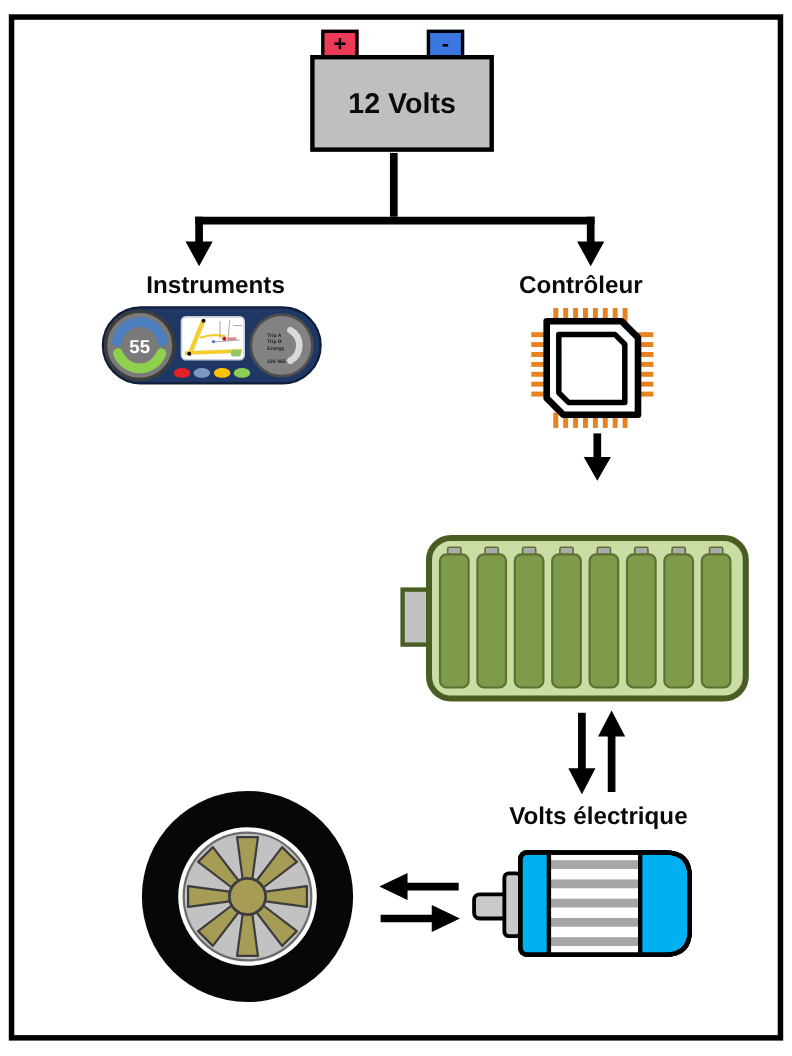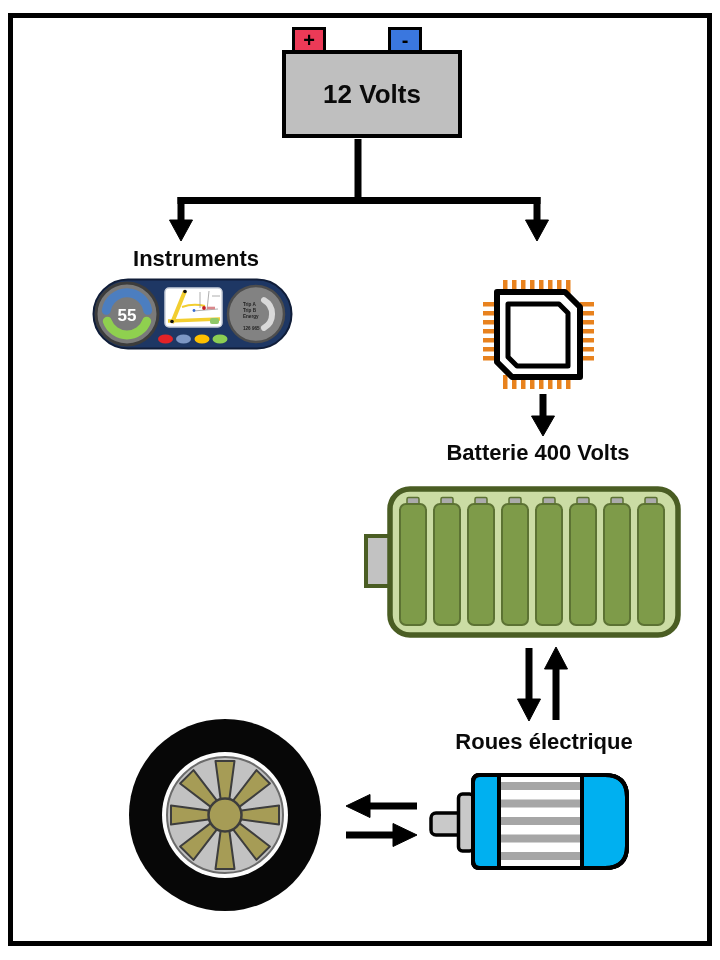--- a/index.html
+++ b/index.html
@@ -5,21 +5,21 @@
   html,body{margin:0;padding:0;background:#fff;}
   .canvas{position:relative;width:720px;height:960px;background:#ffffff;overflow:hidden;
           font-family:"Liberation Sans",sans-serif;}
   .frame{position:absolute;left:8px;top:13px;width:694px;height:923px;border:5px solid #000;}
   .lbl{position:absolute;font-weight:bold;color:#0a0a0a;text-align:center;font-size:22px;line-height:1.1;}
   
   .b12-term{position:absolute;top:27px;width:34px;height:27px;border:3px solid #000;
             display:flex;align-items:center;justify-content:center;font-weight:bold;font-size:20px;color:#000;box-sizing:border-box;}
   .b12-plus{left:292px;background:#EC3A57;}
   .b12-minus{left:388px;background:#3A77DF;}
-  .b12-body{position:absolute;left:282px;top:50px;width:180px;height:88px;background:#BFBFBF;
+  .b12-body{position:absolute;left:282px;top:50px;width:167px;height:88px;background:#BFBFBF;
             border:4px solid #000;box-sizing:border-box;display:flex;align-items:center;justify-content:center;}
   .b12-body .txt{font-weight:bold;font-size:26px;color:#0a0a0a;}
   svg{position:absolute;}
   .conn{left:0;top:0;}
 </style>
 </head>
 <body>
 
 <div class="canvas">
   <div class="frame"></div>
@@ -63,22 +63,22 @@
         <polygon points="370,794.5 370,817.5 346,806" stroke-width="1"></polygon>
       </g>
       <g>
         <path d="M346 835 H395" fill="none"></path>
         <polygon points="393,823.5 393,846.5 417,835" stroke-width="1"></polygon>
       </g>
     </g>
   </svg>
 
   <div class="lbl" style="left:86px;top:247px;width:220px;">Instruments</div>
-  <div class="lbl" style="left:378px;top:441px;width:320px;">Batterie 400 Volts</div>
-  <div class="lbl" style="left:404px;top:730px;width:280px;">Roues électrique</div>
+  <div class="lbl" style="left:418px;top:247px;width:220px;">Contrôleur</div>
+  <div class="lbl" style="left:404px;top:730px;width:280px;">Volts électrique</div>
 
   <svg style="left:92px;top:278px;" width="201" height="72" viewBox="0 0 201 72">
     <rect x="1.5" y="1.5" width="198" height="69" rx="34.5" fill="#1E3764" stroke="#101d38" stroke-width="2"></rect>
 
     <g>
       <circle cx="35" cy="36" r="31" fill="#7a7a7a" stroke="#3c3c3c" stroke-width="3"></circle>
       <path d="M14.3 32.3 A21 21 0 0 1 55.7 32.3" fill="none" stroke="#4C7EC0" stroke-width="9" stroke-linecap="round"></path>
       <path d="M15.3 43.2 A21 21 0 0 0 54.7 43.2" fill="none" stroke="#8FD04F" stroke-width="9" stroke-linecap="round"></path>
       <text x="35" y="37" text-anchor="middle" dominant-baseline="central" fill="#ffffff" font-family="Liberation Sans, sans-serif" font-size="17" font-weight="bold">55</text>
     </g>

